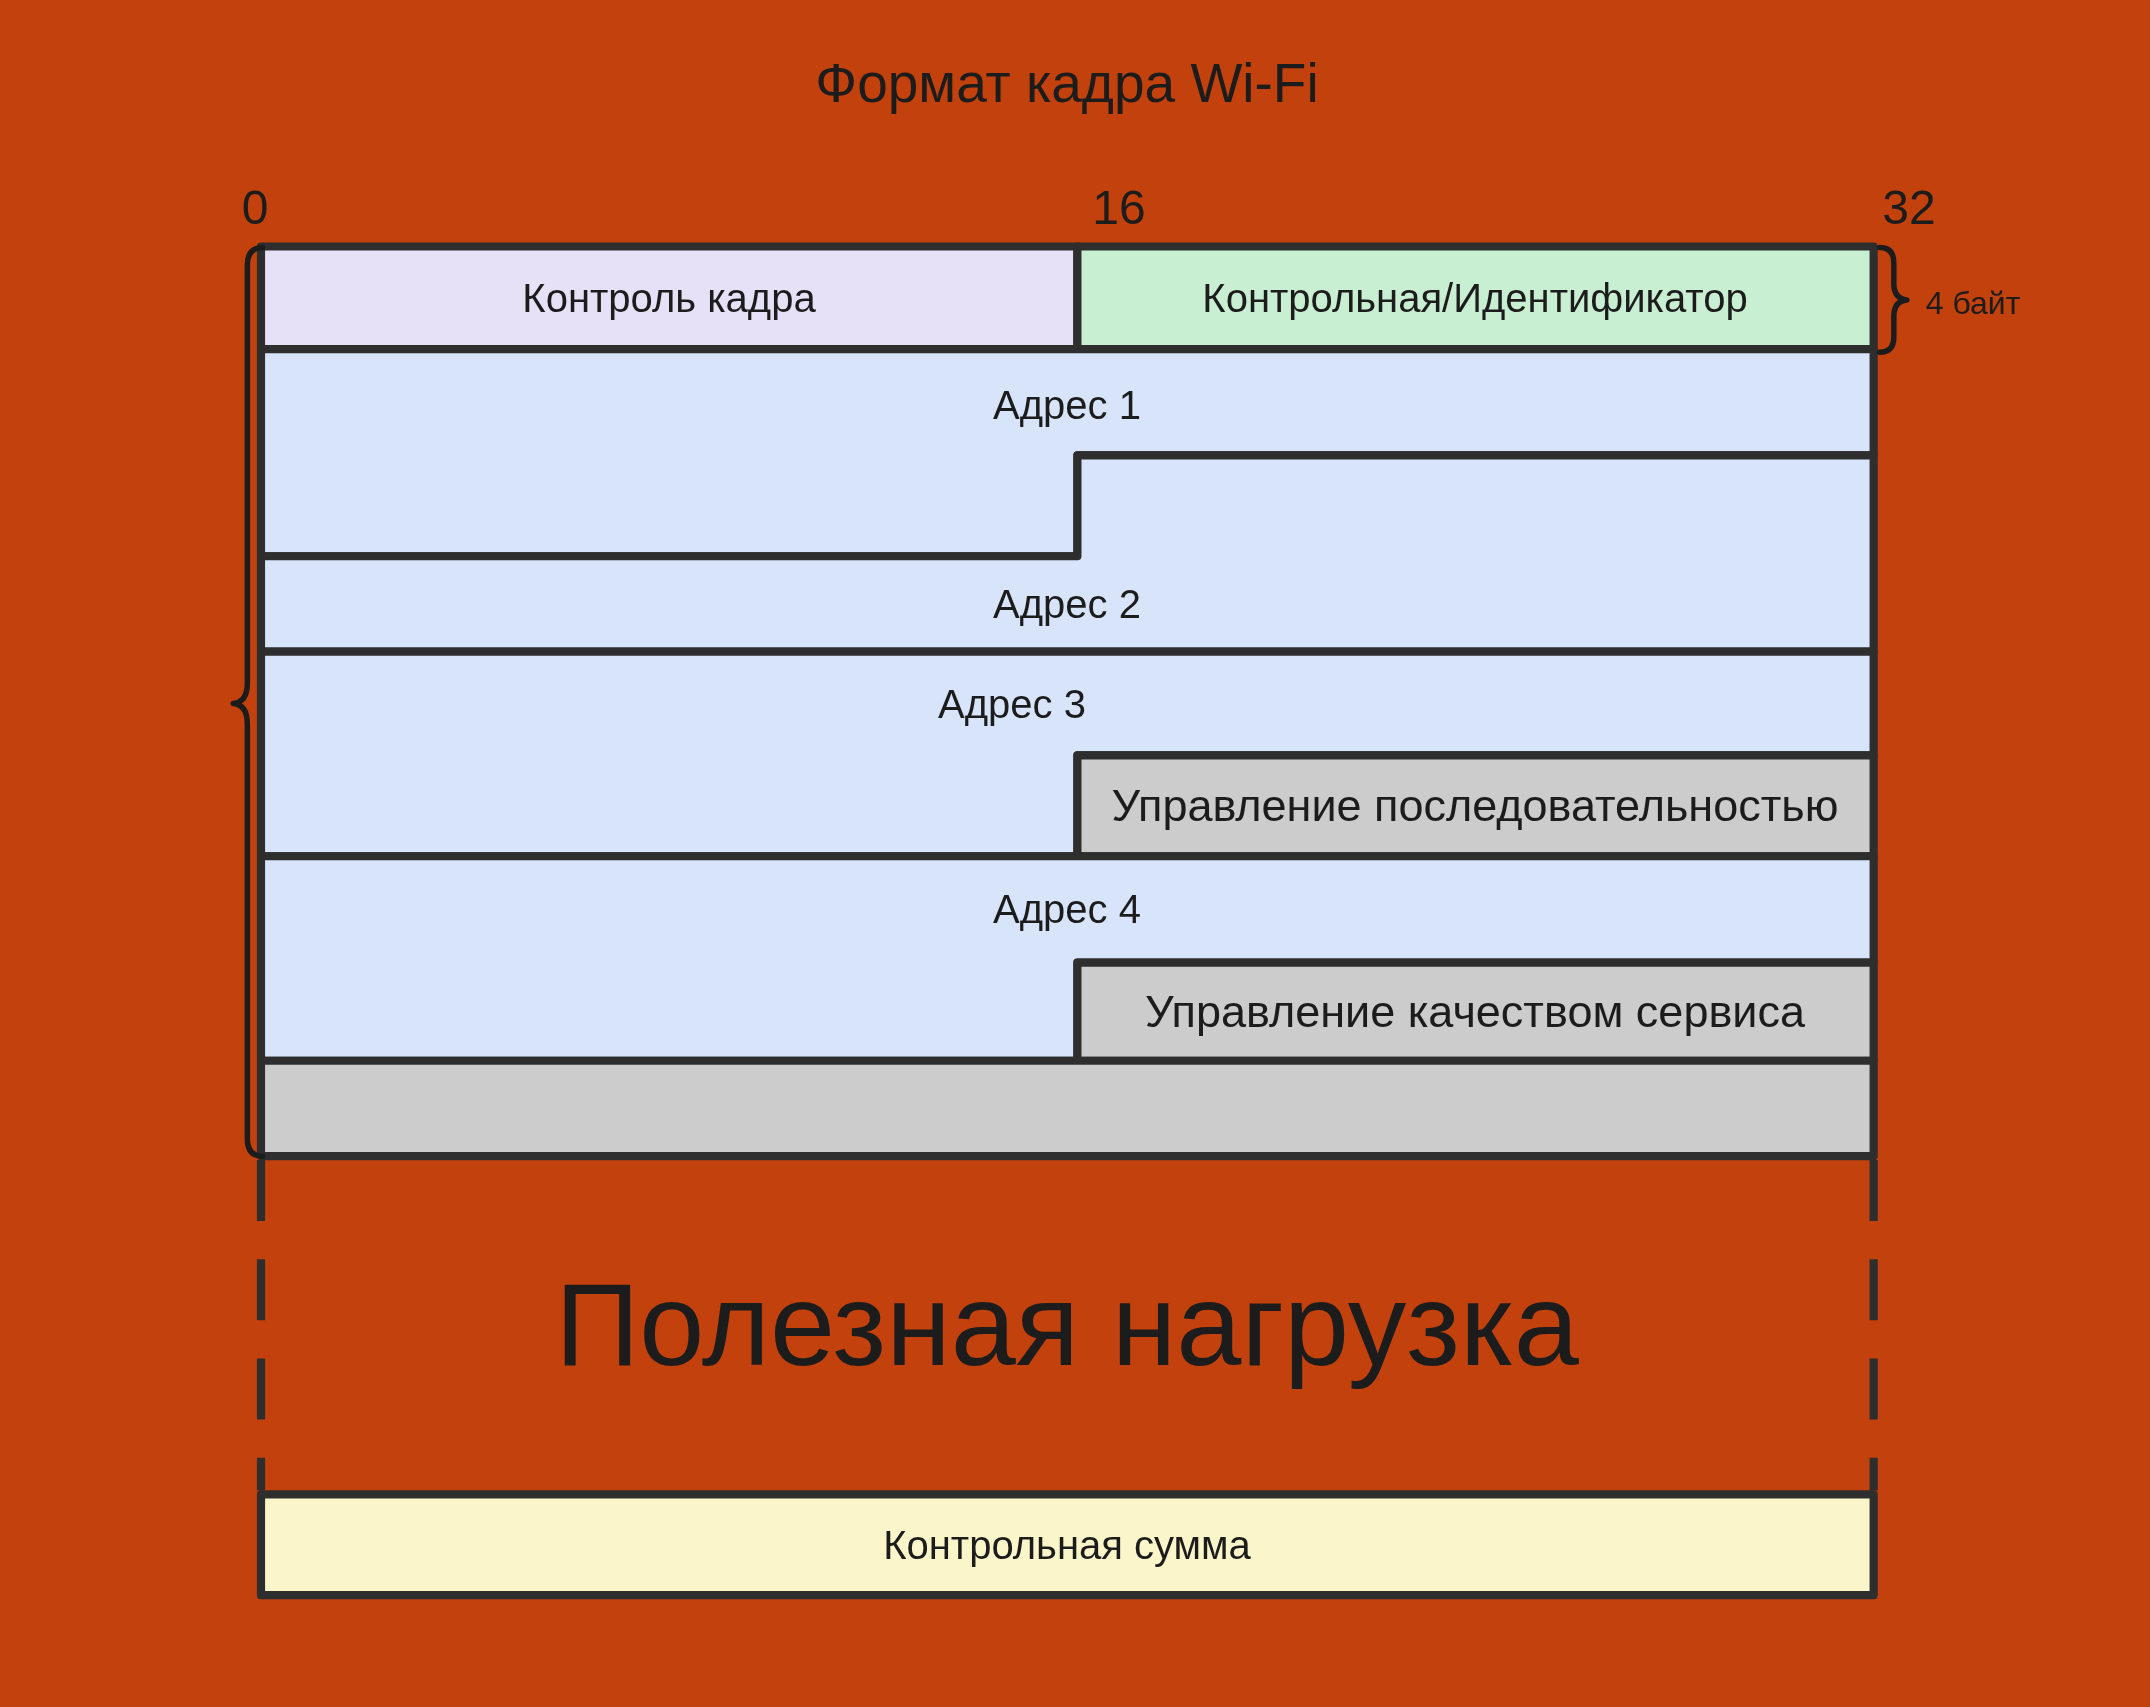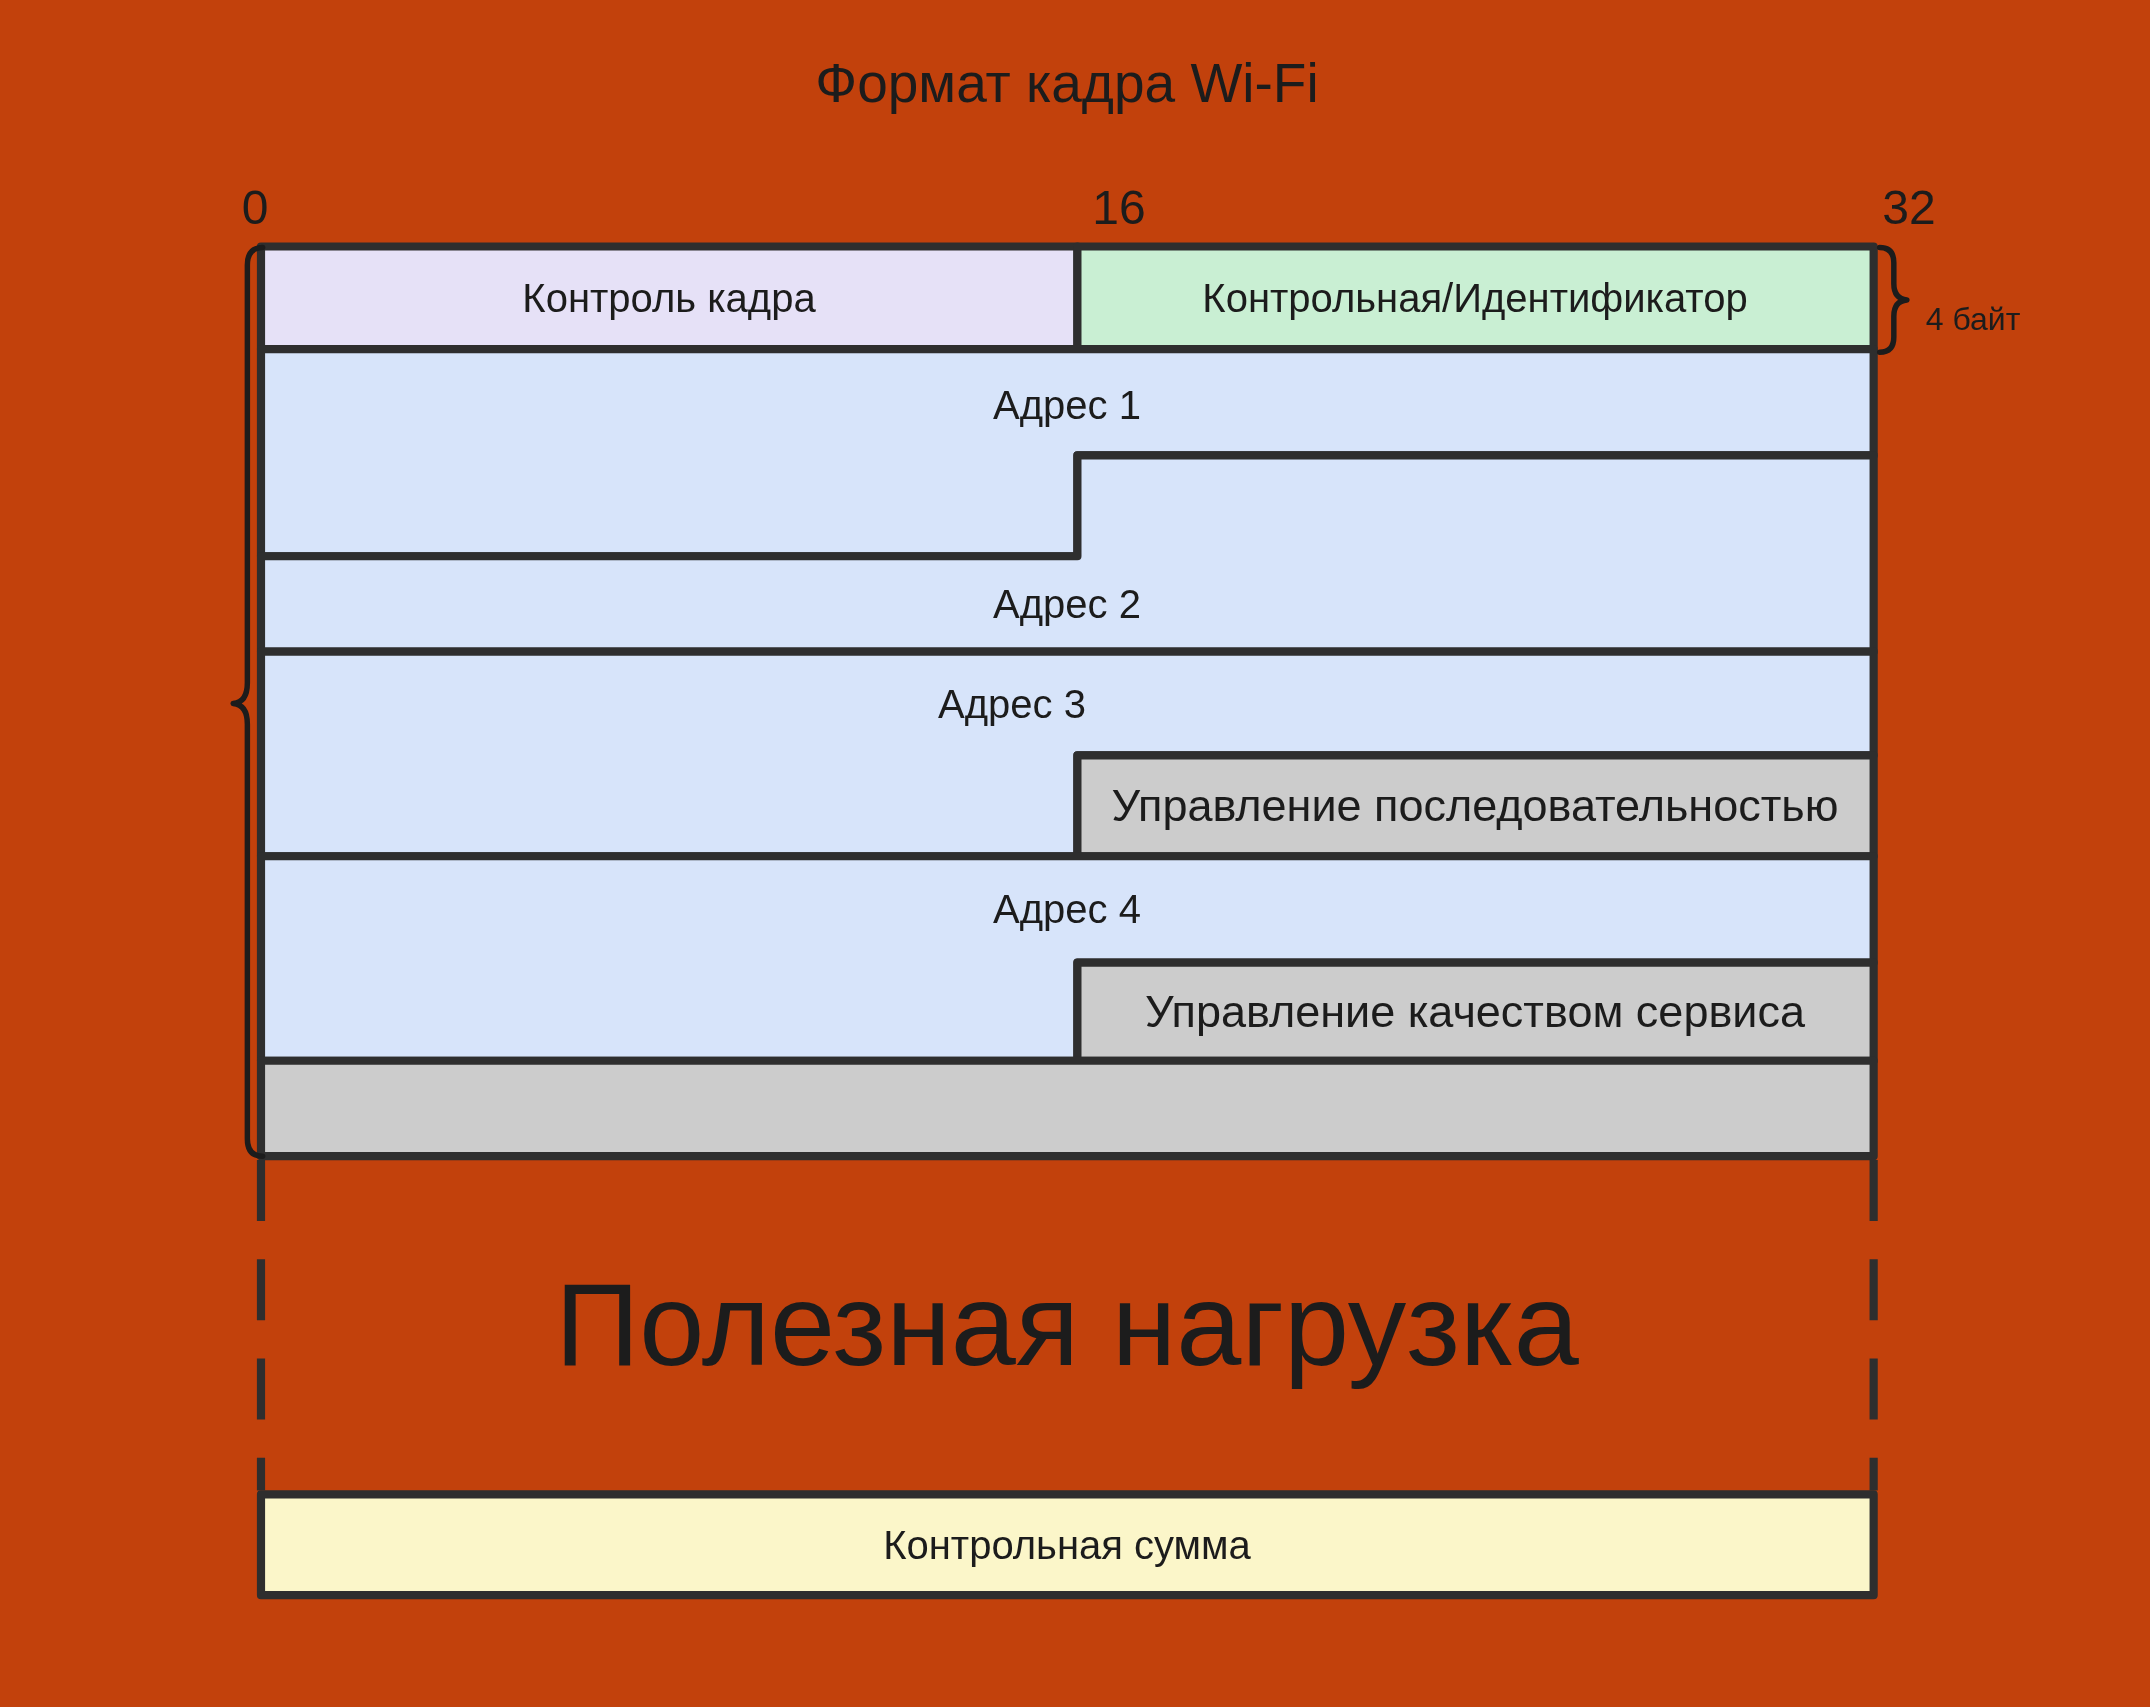--- a/index.html
+++ b/index.html
@@ -27,21 +27,21 @@
     white-space: nowrap;
     color: #1c1c1c;
     text-align: center;
   }
   .title { font-size: 55px; }
   .bit   { font-size: 48px; }
   .cell  { font-size: 40px; }
   .cell-small { font-size: 45px; }
   .payload-text { font-size: 117px; }
   .side-label   { font-size: 33px; line-height: 1.45; white-space: normal; width: 229px; }
-  .byte-label   { font-size: 32px; margin-top: 16px; }
+  .byte-label   { font-size: 32px; }
 </style>
 </head>
 <body>
 
 <div class="canvas">
 
   <svg class="diagram-svg" width="2151" height="1707" viewBox="0 0 3943 3130">
 
     <g fill="none" stroke-width="15" stroke-linejoin="round" stroke="#2e2e2e">
 

